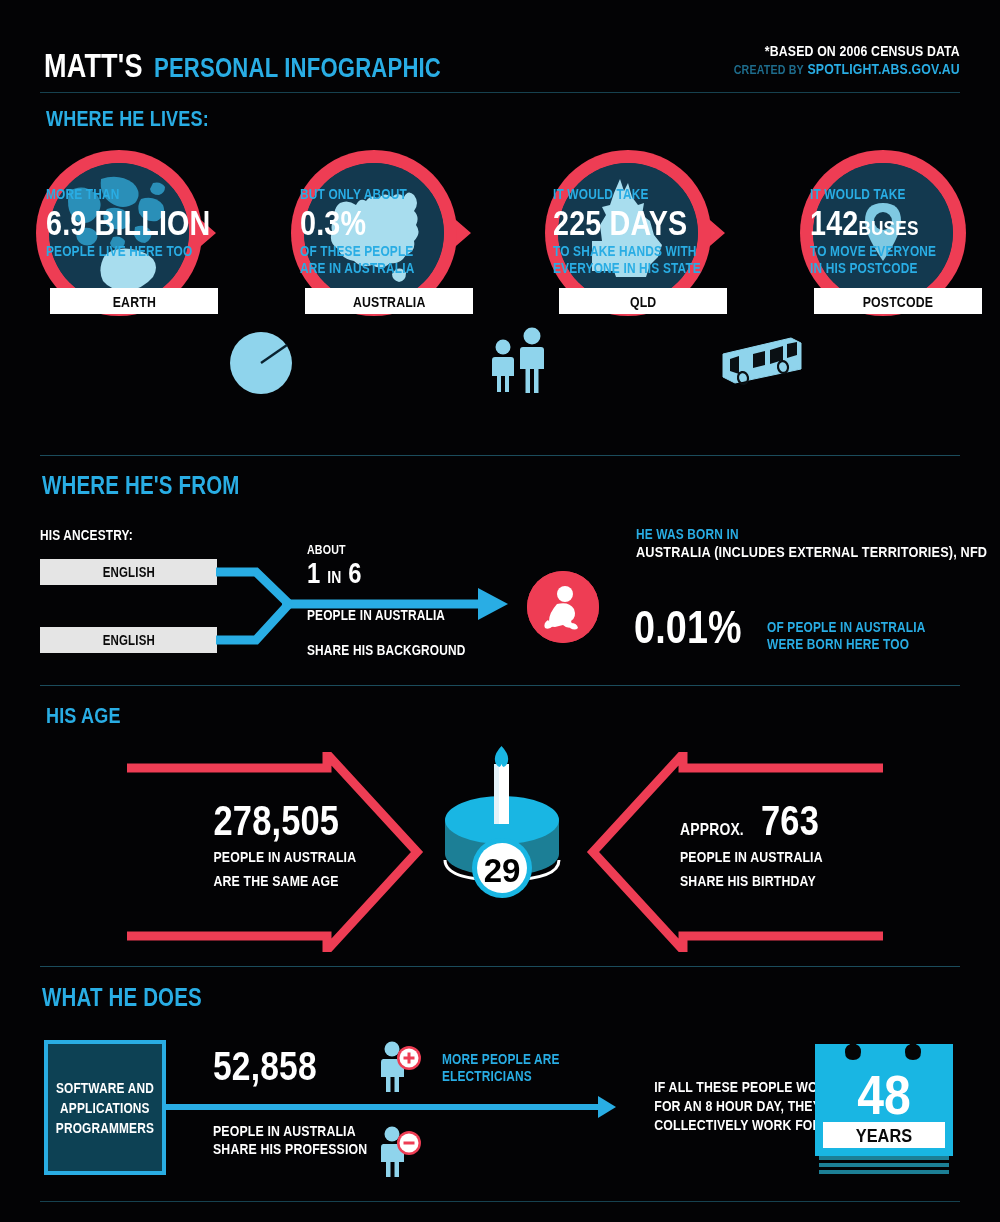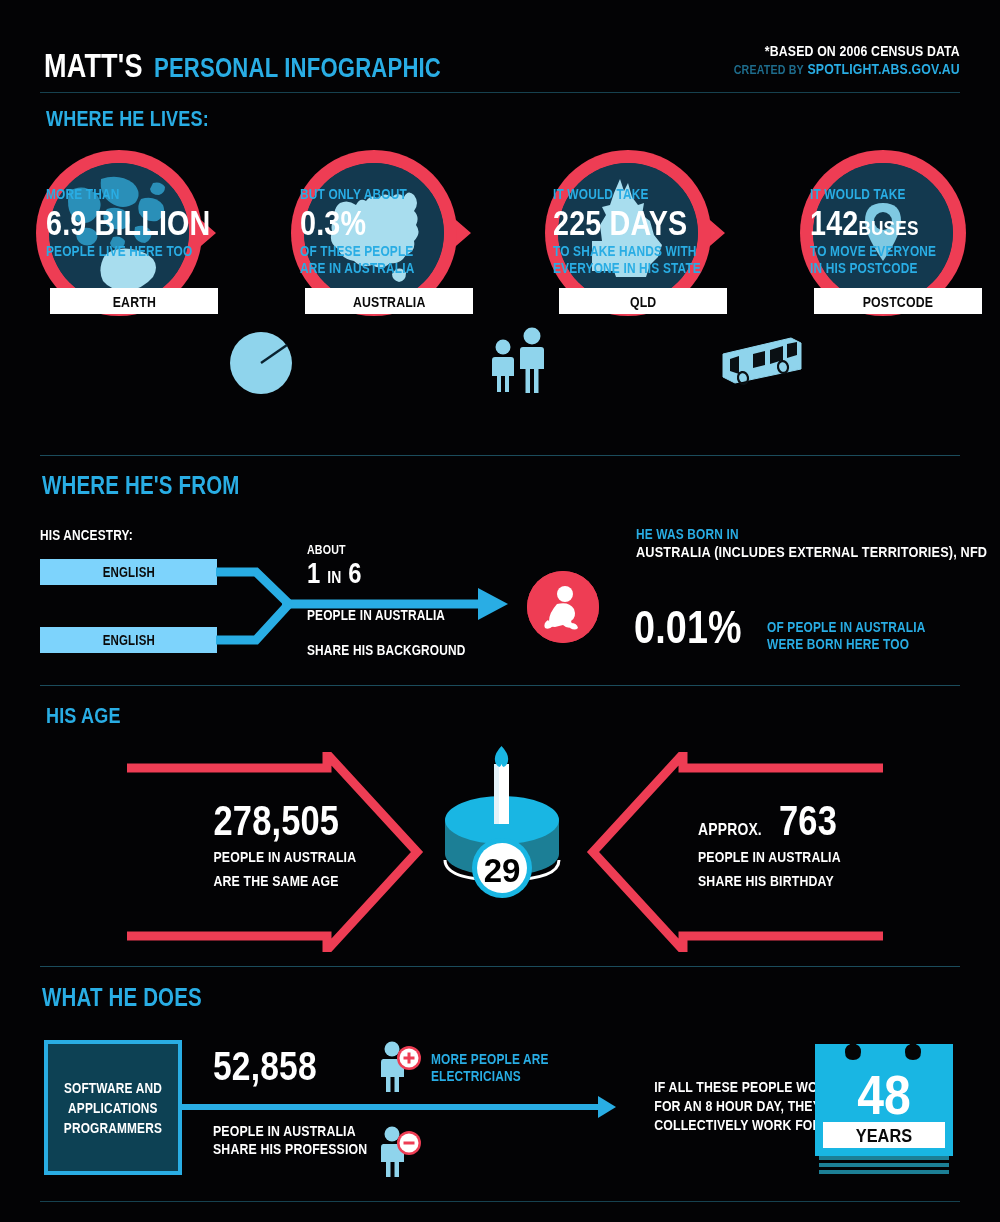--- a/index.html
+++ b/index.html
@@ -112,21 +112,21 @@
   .s2 { left: 300px; }
   .s3 { left: 553px; }
   .s4 { left: 810px; }
 
   .mini-ico { position: absolute; }
 
   
   .anc-label { position: absolute; left: 40px; top: 527px; font-size: 14.5px; color: #ffffff; }
   .anc-chip {
     position: absolute; left: 40px;
-    width: 177px; height: 26px; background: #7dd3fc;
+    width: 177px; height: 26px; background: #e5e5e5;
     display: flex; align-items: center; justify-content: center;
   }
   .anc-chip span { font-size: 14px; color: #0A0A0A; }
   .anc-chip.a1 { top: 559px; }
   .anc-chip.a2 { top: 627px; }
 
   .merge-svg { position: absolute; left: 216px; top: 548px; }
 
   .one-in { position: absolute; left: 307px; top: 543px; }
   .one-in .pre { font-size: 13px; color: #ffffff; line-height: 1.1; }
@@ -146,32 +146,32 @@
   .born-pct .num { font-size: 46px; color: #ffffff; line-height: 0.95; }
   .born-pct .side { margin-left: 2px; margin-top: 13px; }
   .born-pct .side div { font-size: 14.5px; color: #29ADE4; line-height: 1.18; }
 
   
   .age-left-svg { position: absolute; left: 125px; top: 752px; }
   .age-right-svg { position: absolute; left: 585px; top: 752px; }
   .age-num-l { position: absolute; left: 200px; top: 800px; text-align: center; width: 150px; }
   .age-num-l .big { font-size: 42px; color: #ffffff; line-height: 1; }
   .age-num-l .post { font-size: 15px; color: #ffffff; line-height: 1.2; margin-top: 6px; }
-  .age-num-r { position: absolute; left: 698px; top: 800px; }
+  .age-num-r { position: absolute; left: 680px; top: 800px; }
   .age-num-r .row { display: flex; align-items: baseline; }
   .age-num-r .pre { font-size: 17px; color: #ffffff; line-height: 1; }
   .age-num-r .big { font-size: 42px; color: #ffffff; line-height: 1; margin-left: 3px; }
   .age-num-r .post { font-size: 15px; color: #ffffff; line-height: 1.2; margin-top: 6px; }
 
   .cake { position: absolute; left: 437px; top: 742px; }
 
   
   .job-box {
     position: absolute; left: 44px; top: 1040px;
-    width: 138px; height: 135px;
+    width: 122px; height: 135px;
     border: 4px solid #29ADE4;
     background: #0D4154;
     display: flex; align-items: center; justify-content: center;
   }
   .job-box .inner { text-align: center; }
   .job-box .inner div { font-size: 14.5px; color: #ffffff; line-height: 1.38; }
   .job-line { position: absolute; left: 166px; top: 1104px; width: 440px; height: 6px; background: #29ADE4; }
   .job-arrow {
     position: absolute; left: 598px; top: 1096px;
     width: 0; height: 0;
@@ -179,21 +179,21 @@
     border-bottom: 11px solid transparent;
     border-left: 18px solid #29ADE4;
   }
   .job-num { position: absolute; left: 213px; top: 1046px; }
   .job-num .big { font-size: 41px; color: #ffffff; line-height: 1; }
   .job-num .post { position: absolute; top: 76px; left: 0; font-size: 15px; color: #ffffff; line-height: 1.22; }
 
   .cmp { position: absolute; display: flex; align-items: center; }
   .cmp.c1 { left: 378px; top: 1040px; }
   .cmp.c2 { left: 378px; top: 1125px; }
-  .cmp .txt { margin-left: 5px; }
+  .cmp .txt { margin-left: 16px; }
   .cmp .txt div { font-size: 14.5px; color: #29ADE4; line-height: 1.18; }
 
   .final-txt { position: absolute; left: 620px; top: 1078px; text-align: right; width: 190px; }
   .final-txt div { font-size: 15px; color: #ffffff; line-height: 1.25; transform-origin: right center; }
 
   .cal { position: absolute; left: 813px; top: 1038px; }
 </style>
 </head>
 <body>
 

